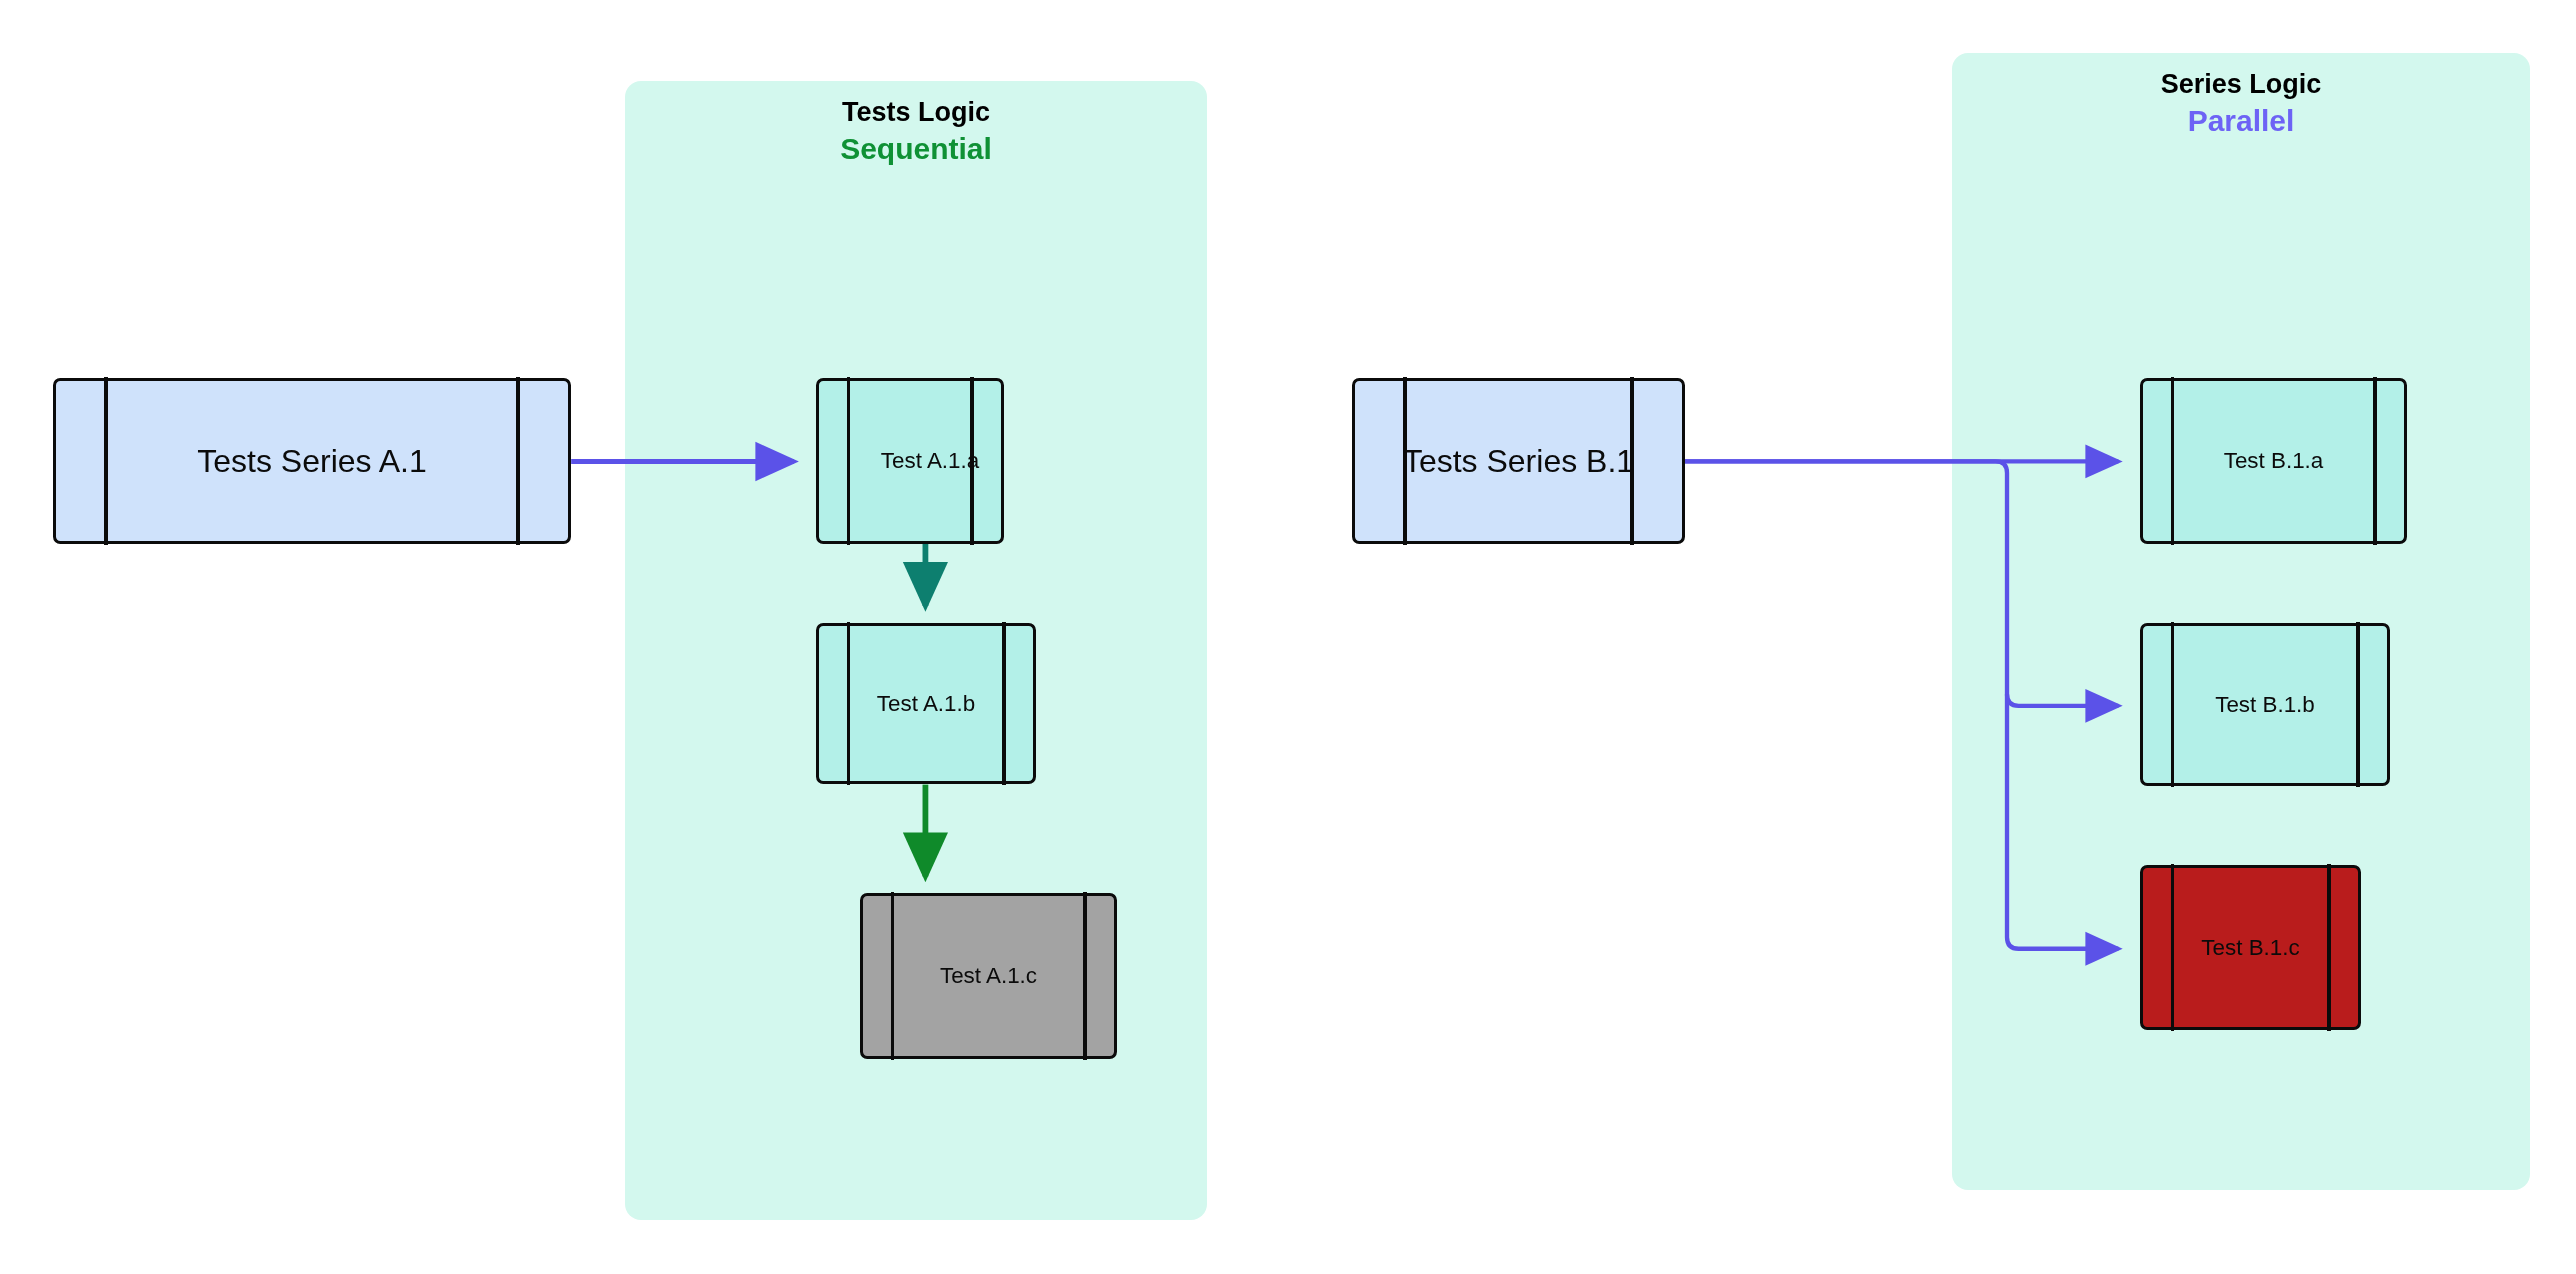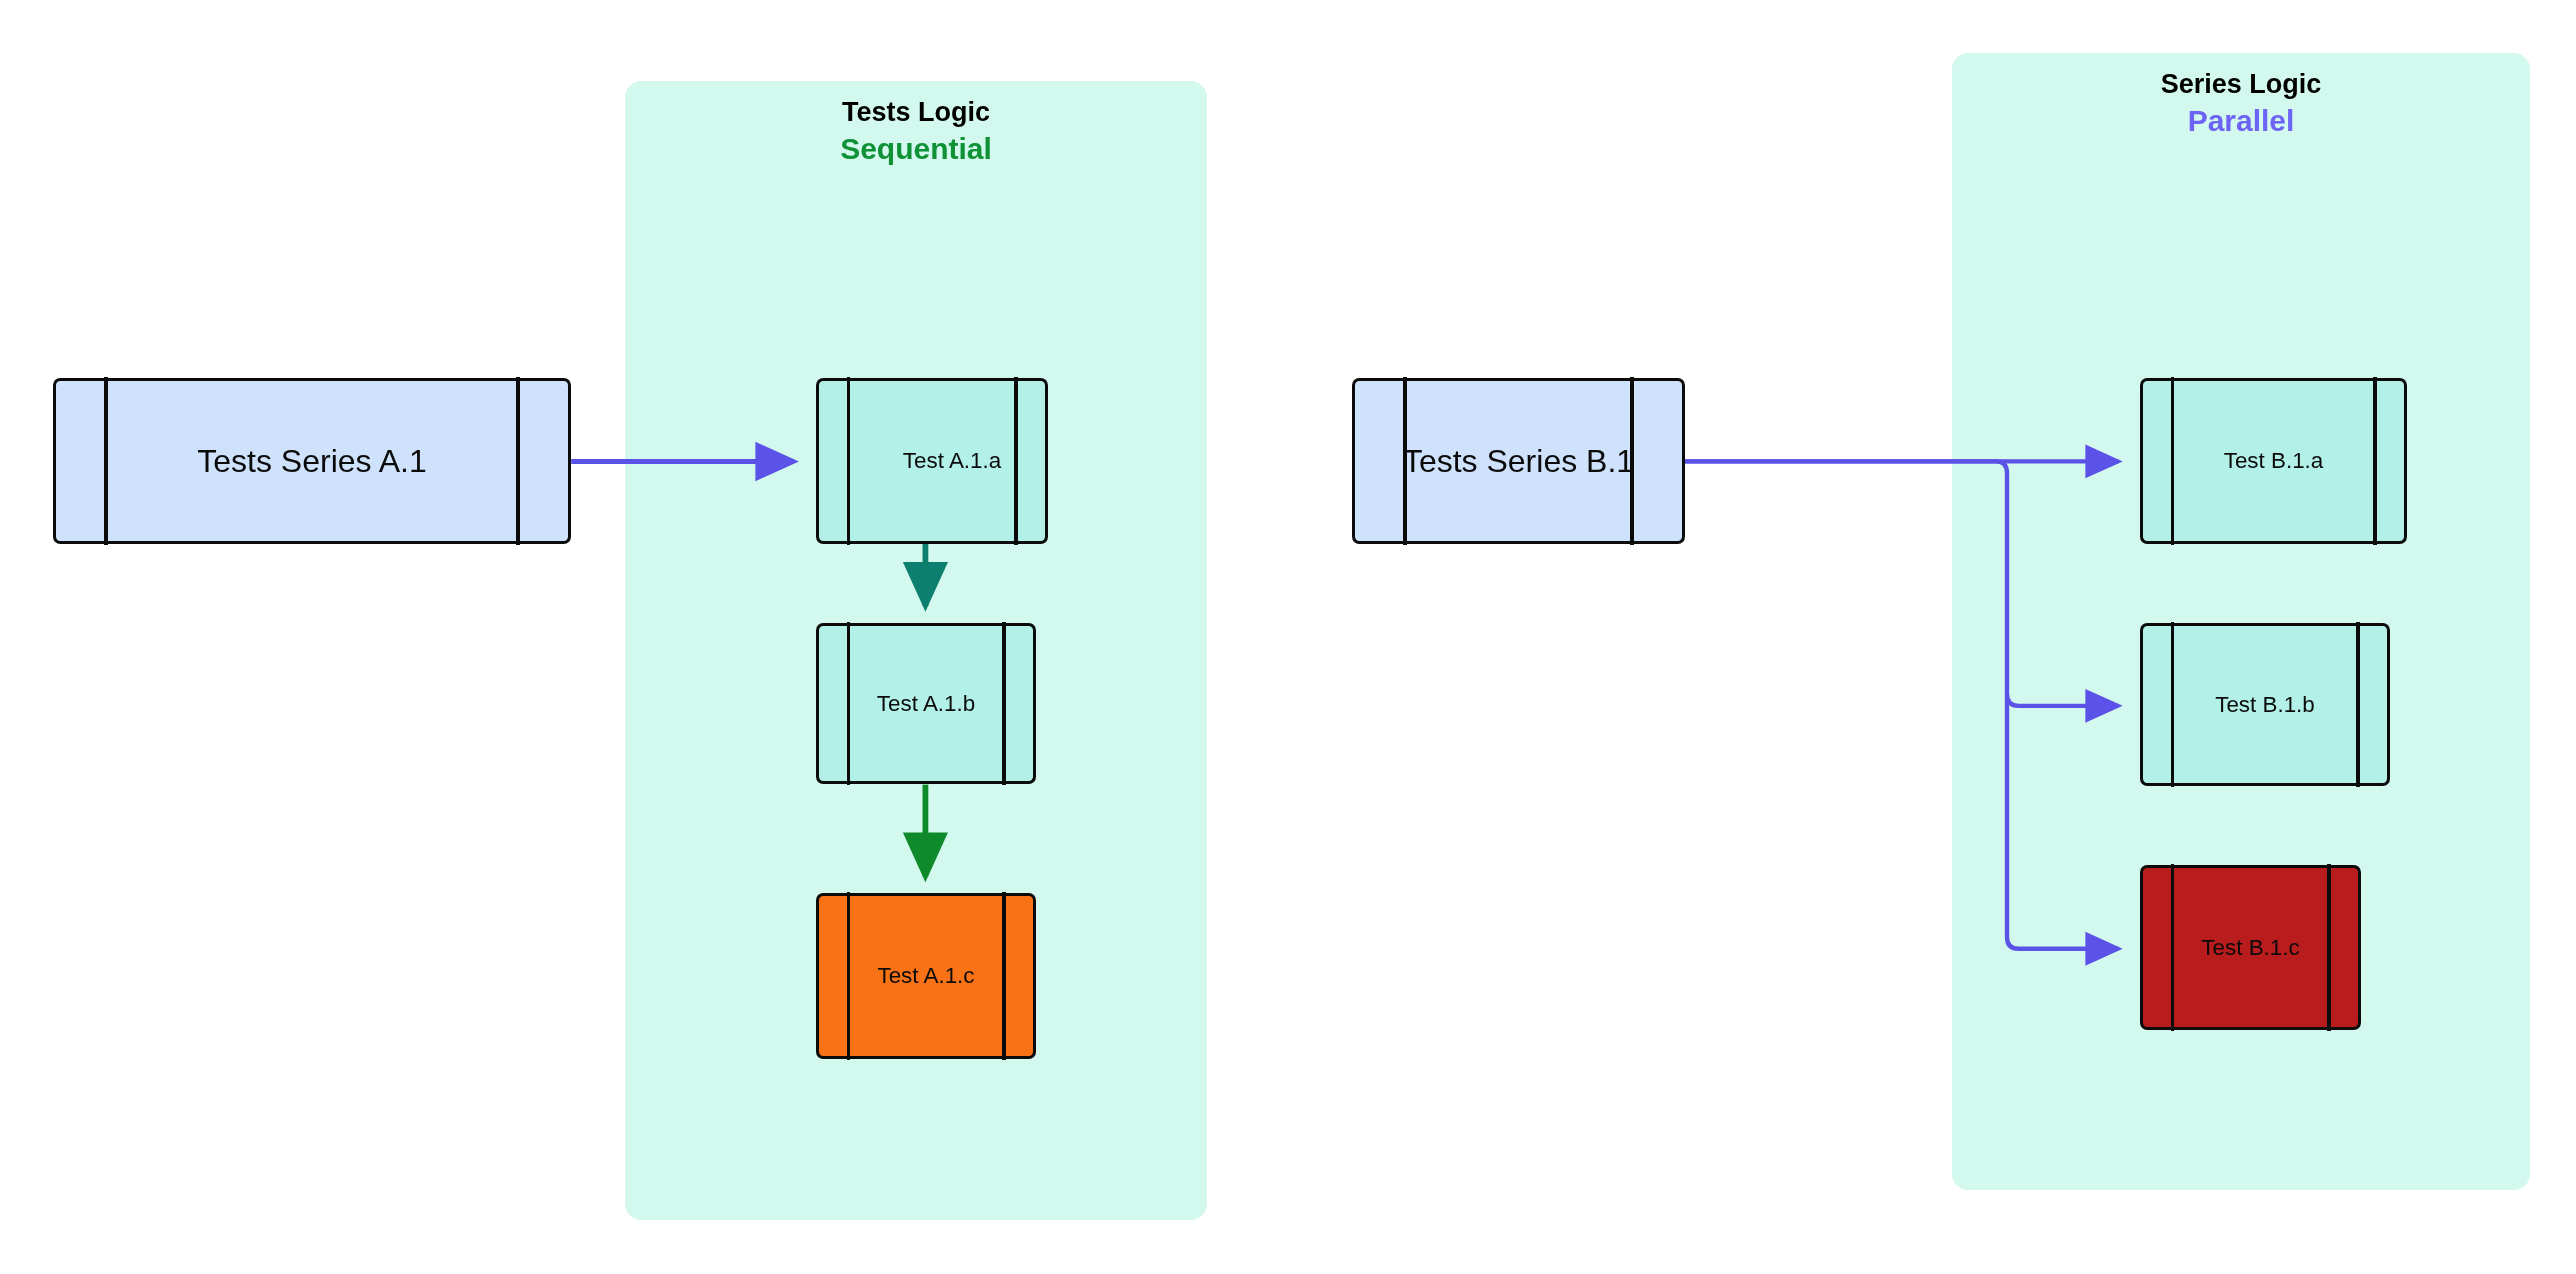--- a/index.html
+++ b/index.html
@@ -77,33 +77,33 @@
 
     <path d="M 2776 960 L 2776 1296 Q 2776 1312 2792 1312 L 2930 1312" fill="none" stroke="#5b52e8" stroke-width="6" marker-end="url(#ah-purple)"></path>
   </svg>
 
   <div class="node series" id="node-series-a1" style="left: 53px; top: 378px; width: 518px; height: 166px; background: rgb(207, 226, 251); border-color: rgb(11, 11, 11);">
     <span class="bar l" style="background: rgb(11, 11, 11);"></span>
     <span class="bar r" style="background: rgb(11, 11, 11);"></span>
     <span class="lbl">Tests Series A.1</span>
   </div>
 
-  <div class="node test" id="node-test-a1a" style="left: 816px; top: 378px; width: 232px; height: 166px; background: rgb(179, 240, 232); border-color: rgb(11, 11, 11); padding-left: 40px;">
+  <div class="node test" id="node-test-a1a" style="left: 816px; top: 378px; width: 188px; height: 166px; background: rgb(179, 240, 232); border-color: rgb(11, 11, 11); padding-left: 40px;">
     <span class="bar l" style="background: rgb(11, 11, 11);"></span>
     <span class="bar r" style="background: rgb(11, 11, 11);"></span>
     <span class="lbl">Test A.1.a</span>
   </div>
 
   <div class="node test" id="node-test-a1b" style="left: 816px; top: 623px; width: 220px; height: 161px; background: rgb(179, 240, 232); border-color: rgb(11, 11, 11); align-items: center;">
     <span class="bar l" style="background: rgb(11, 11, 11);"></span>
     <span class="bar r" style="background: rgb(11, 11, 11);"></span>
     <span class="lbl">Test A.1.b</span>
   </div>
 
-  <div class="node test" id="node-test-a1c" style="left: 816px; top: 893px; width: 220px; height: 166px; background: #f97316; border-color: rgb(11, 11, 11);">
+  <div class="node test" id="node-test-a1c" style="left: 860px; top: 893px; width: 257px; height: 166px; background: #a3a3a3; border-color: rgb(11, 11, 11);">
     <span class="bar l" style="background: rgb(11, 11, 11);"></span>
     <span class="bar r" style="background: rgb(11, 11, 11);"></span>
     <span class="lbl">Test A.1.c</span>
   </div>
 
   <div class="node series" id="node-series-b1" style="left: 1352px; top: 378px; width: 333px; height: 166px; background: rgb(207, 226, 251); border-color: rgb(11, 11, 11);">
     <span class="bar l" style="background: rgb(11, 11, 11);"></span>
     <span class="bar r" style="background: rgb(11, 11, 11);"></span>
     <span class="lbl">Tests Series B.1</span>
   </div>

